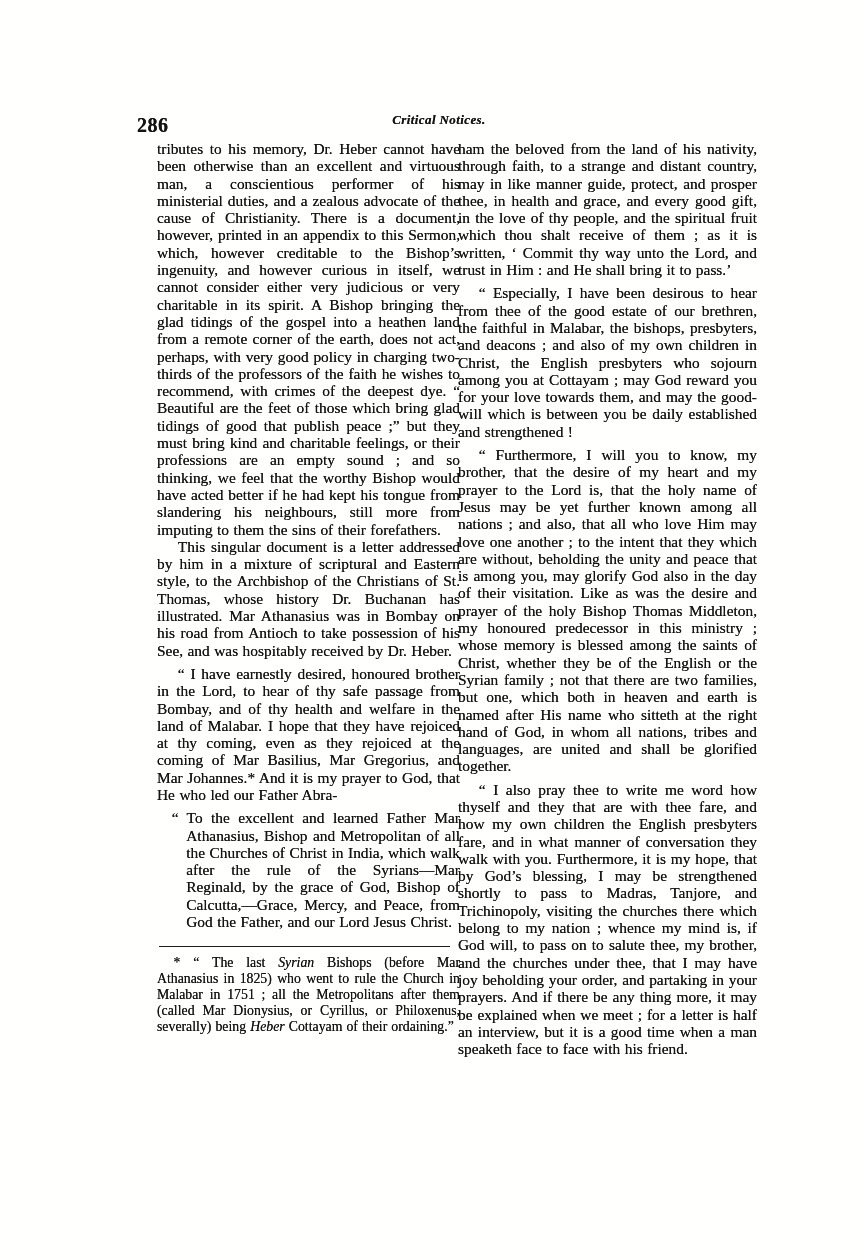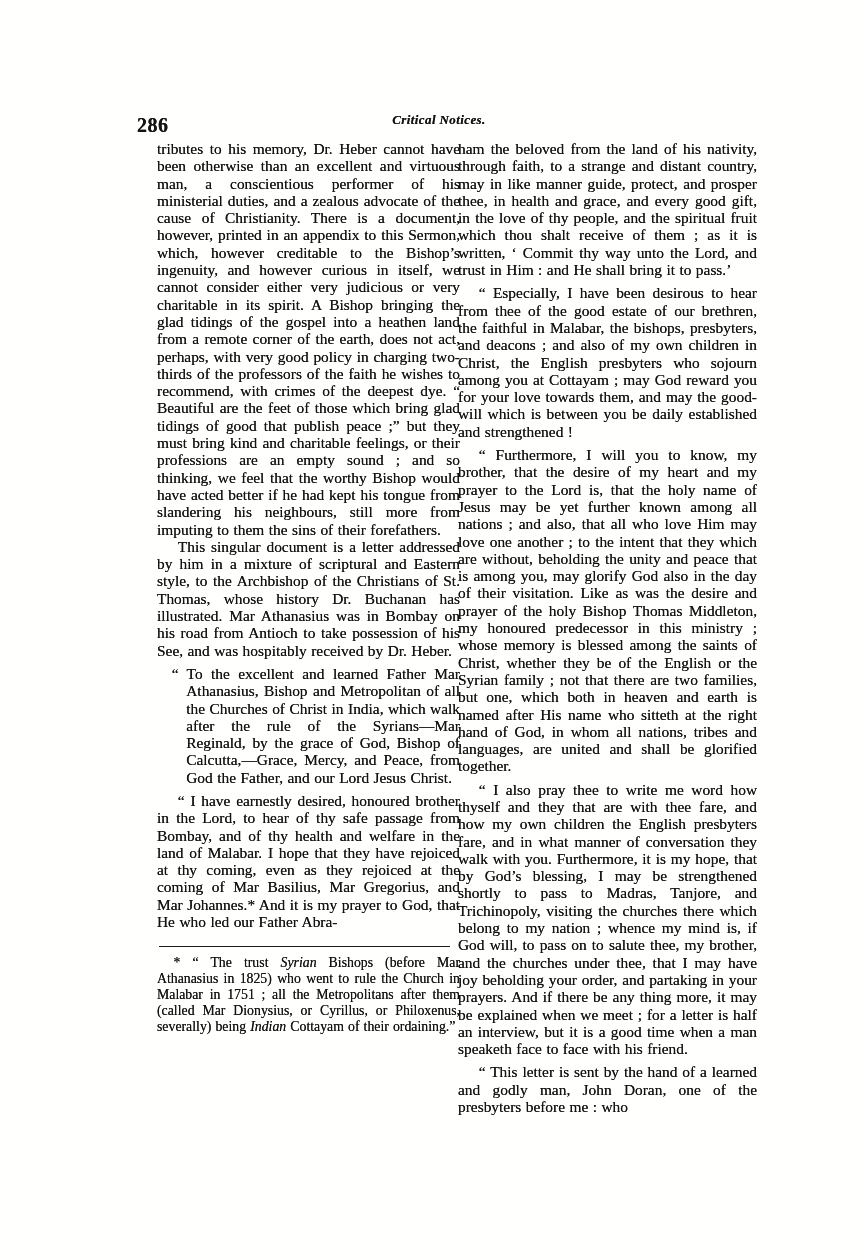--- a/index.html
+++ b/index.html
@@ -57,30 +57,29 @@
 <div class="page">
 
   <div class="runhead">
     <span class="pagenum">286</span>
     <span class="runtitle">Critical Notices.</span>
   </div>
 
   <div class="col left">
     <p class="para">tributes to his memory, Dr. Heber cannot have been otherwise than an excellent and virtuous man, a conscientious performer of his ministerial duties, and a zealous advocate of the cause of Christianity.  There is a document, however, printed in an appendix to this Sermon, which, however creditable to the Bishop’s ingenuity, and however curious in itself, we cannot consider either very judicious or very charitable in its spirit. A Bishop bringing the glad tidings of the gospel into a heathen land from a remote corner of the earth, does not act, perhaps, with very good policy in charging two-thirds of the professors of the faith he wishes to recommend, with crimes of the deepest dye.  “ Beautiful are the feet of those which bring glad tidings of good that publish peace ;” but they must bring kind and charitable feelings, or their professions are an empty sound ; and so thinking, we feel that the worthy Bishop would have acted better if he had kept his tongue from slandering his neighbours, still more from imputing to them the sins of their forefathers.</p>
     <p class="para indent">This singular document is a letter addressed by him in a mixture of scriptural and Eastern style, to the Archbishop of the Christians of St. Thomas, whose history Dr. Buchanan has illustrated. Mar Athanasius was in Bombay on his road from Antioch to take possession of his See, and was hospitably received by Dr. Heber.</p>
+    <p class="para indent spaced">“ I have earnestly desired, honoured brother in the Lord, to hear of thy safe passage from Bombay, and of thy health and welfare in the land of Malabar.  I hope that they have rejoiced at thy coming, even as they rejoiced at the coming of Mar Basilius, Mar Gregorius, and Mar Johannes.*  And it is my prayer to God, that He who led our Father Abra-</p>
     <p class="para address spaced">“ To the excellent and learned Father Mar Athanasius, Bishop and Metropolitan of all the Churches of Christ in India, which walk after the rule of the Syrians—Mar Reginald, by the grace of God, Bishop of Calcutta,—Grace, Mercy, and Peace, from God the Father, and our Lord Jesus Christ.</p>
-    <p class="para indent spaced">“ I have earnestly desired, honoured brother in the Lord, to hear of thy safe passage from Bombay, and of thy health and welfare in the land of Malabar.  I hope that they have rejoiced at thy coming, even as they rejoiced at the coming of Mar Basilius, Mar Gregorius, and Mar Johannes.*  And it is my prayer to God, that He who led our Father Abra-</p>
 
     <div class="footnote">
       <hr class="fnrule">
-      <p class="fntext"><span>* “ The trust </span><i>Syrian</i><span> Bishops (before Mar Athanasius in 1825) who went to rule the Church in Malabar in 1751 ; all the Metropolitans after them (called Mar Dionysius, or Cyrillus, or Philoxenus, severally) being </span><i>Indian</i><span> Cottayam of their ordaining.”</span></p>
+      <p class="fntext"><span>* “ The last </span><i>Syrian</i><span> Bishops (before Mar Athanasius in 1825) who went to rule the Church in Malabar in 1751 ; all the Metropolitans after them (called Mar Dionysius, or Cyrillus, or Philoxenus, severally) being </span><i>Heber</i><span> Cottayam of their ordaining.”</span></p>
     </div>
   </div>
 
   <div class="col right">
     <p class="para">ham the beloved from the land of his nativity, through faith, to a strange and distant country, may in like manner guide, protect, and prosper thee, in health and grace, and every good gift, in the love of thy people, and the spiritual fruit which thou shalt receive of them ; as it is written, ‘ Commit thy way unto the Lord, and trust in Him :  and He shall bring it to pass.’</p>
     <p class="para indent spaced">“ Especially, I have been desirous to hear from thee of the good estate of our brethren, the faithful in Malabar, the bishops, presbyters, and deacons ; and also of my own children in Christ, the English presbyters who sojourn among you at Cottayam ; may God reward you for your love towards them, and may the good-will which is between you be daily established and strengthened !</p>
     <p class="para indent spaced">“ Furthermore, I will you to know, my brother, that the desire of my heart and my prayer to the Lord is, that the holy name of Jesus may be yet further known among all nations ; and also, that all who love Him may love one another ; to the intent that they which are without, beholding the unity and peace that is among you, may glorify God also in the day of their visitation.  Like as was the desire and prayer of the holy Bishop Thomas Middleton, my honoured predecessor in this ministry ; whose memory is blessed among the saints of Christ, whether they be of the English or the Syrian family ; not that there are two families, but one, which both in heaven and earth is named after His name who sitteth at the right hand of God, in whom all nations, tribes and languages, are united and shall be glorified together.</p>
     <p class="para indent spaced">“ I also pray thee to write me word how thyself and they that are with thee fare, and how my own children the English presbyters fare, and in what manner of conversation they walk with you. Furthermore, it is my hope, that by God’s blessing, I may be strengthened shortly to pass to Madras, Tanjore, and Trichinopoly, visiting the churches there which belong to my nation ; whence my mind is, if God will, to pass on to salute thee, my brother, and the churches under thee, that I may have joy beholding your order, and partaking in your prayers. And if there be any thing more, it may be explained when we meet ; for a letter is half an interview, but it is a good time when a man speaketh face to face with his friend.</p>
-    <p class="para indent spaced">“ This letter is sent by the hand of a learned and godly man, John Doran, one of the presbyters before me : who</p>
   </div>
 
 </div>
 
 </body></html>

